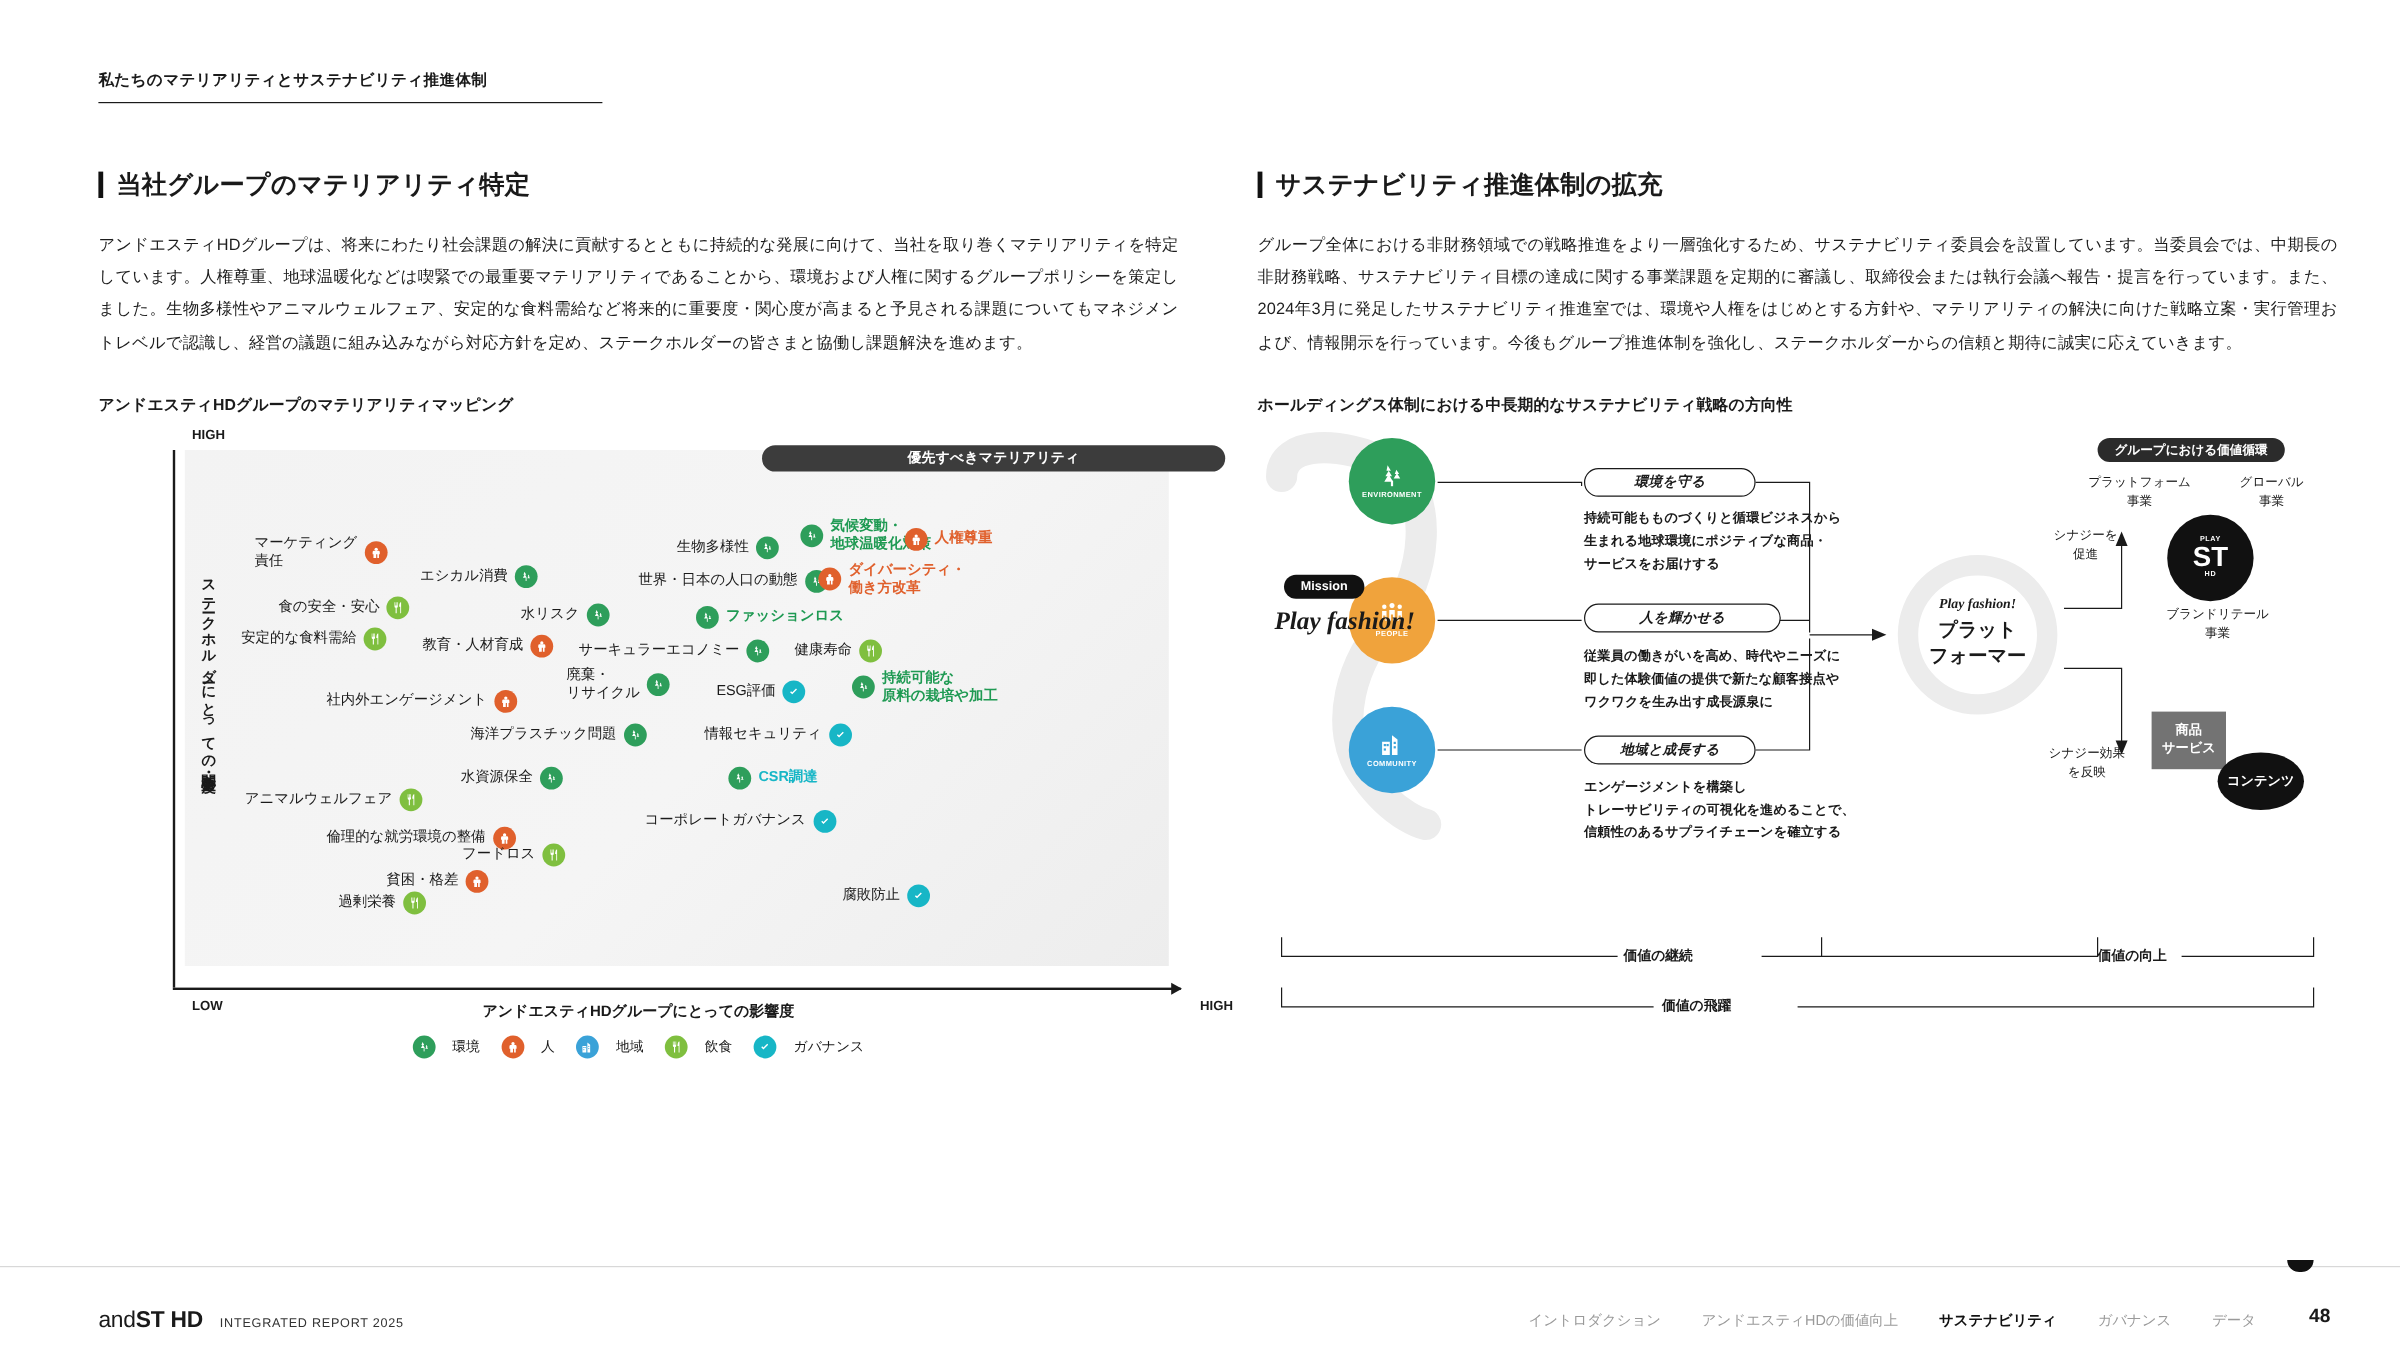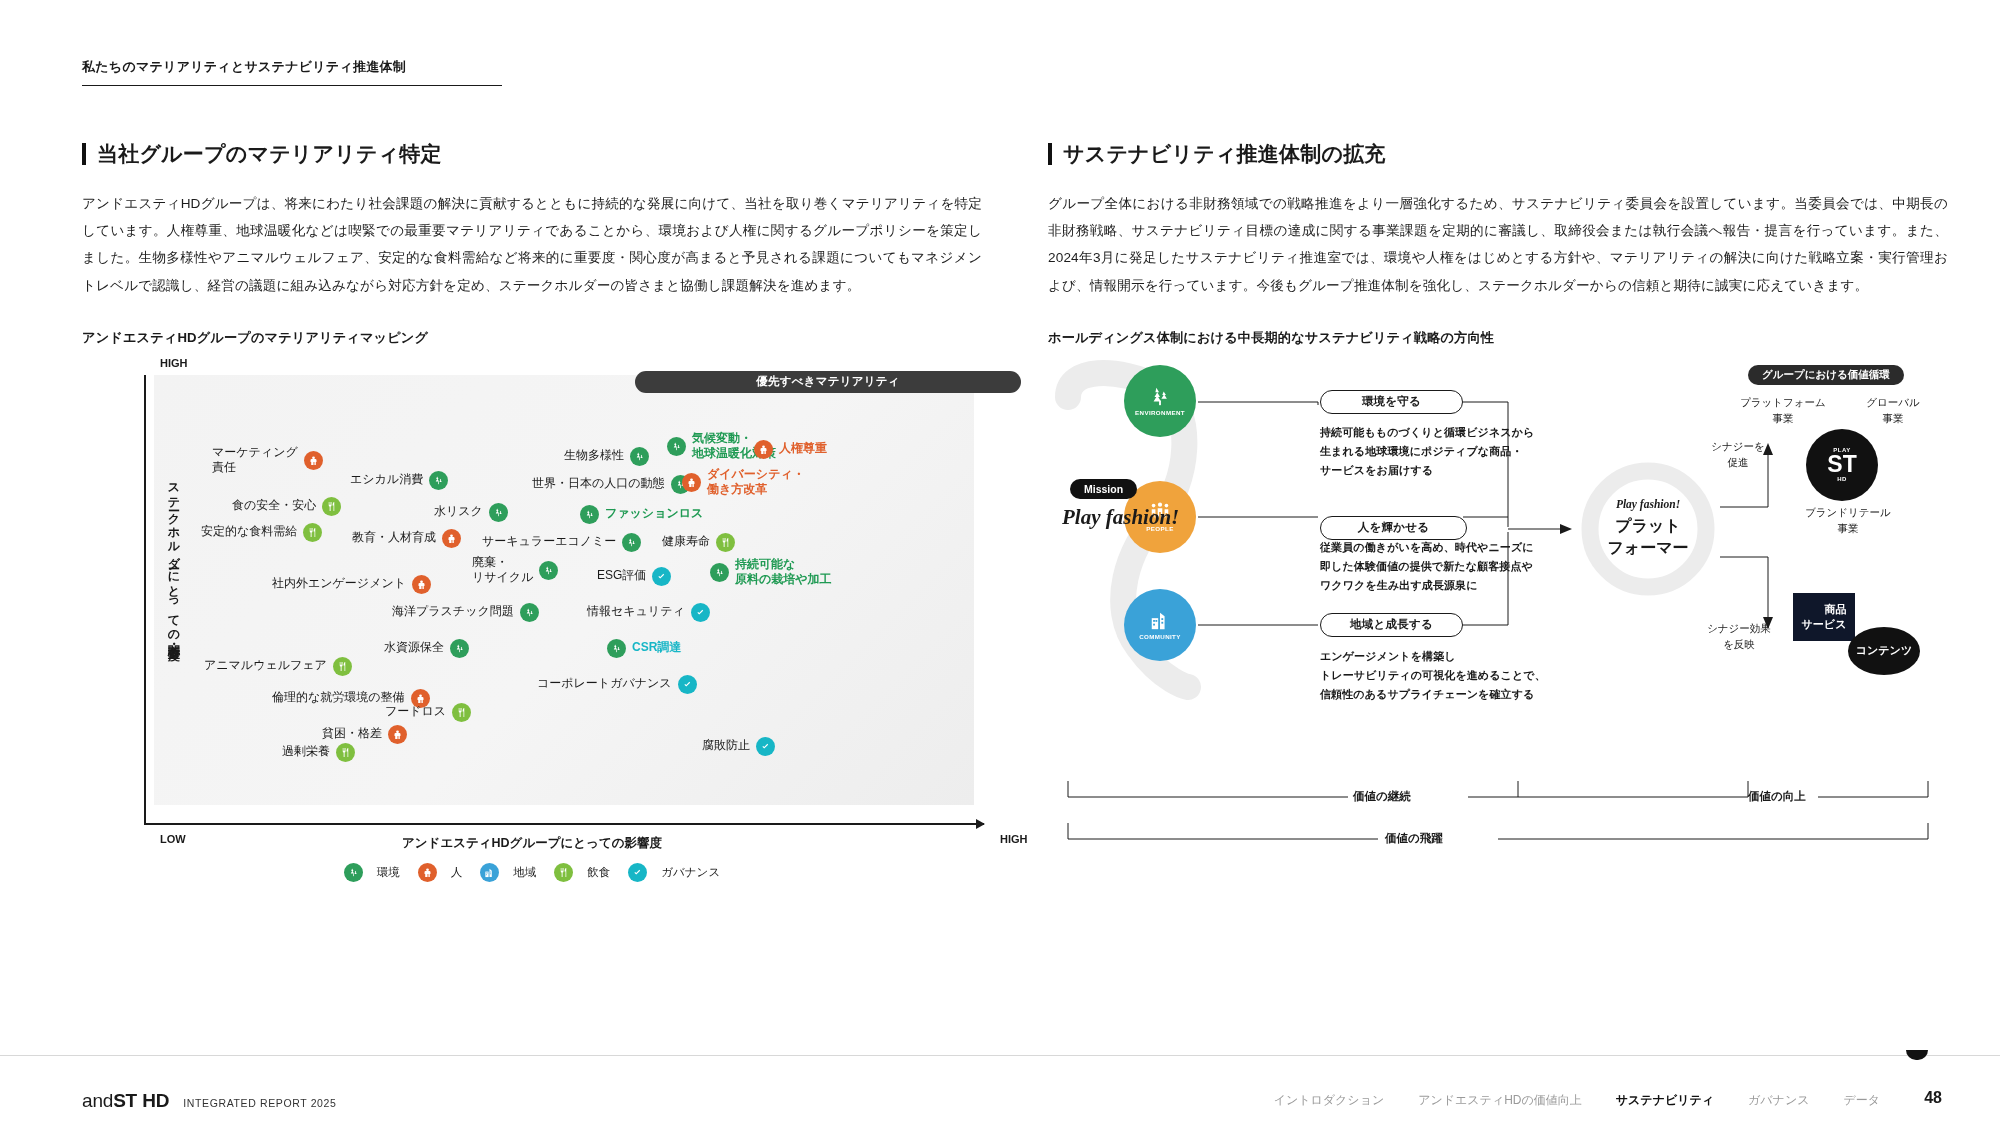--- a/index.html
+++ b/index.html
@@ -99,21 +99,21 @@
   .node.orange .txt { color:#e0602c; font-weight:700; }
   .node.cyan   .txt { color:#17b6c6; font-weight:700; }
   .node.b2 .txt { line-height:1.28; }
 
   
   .strategy { position:relative; width:900px; height:520px; margin-top:4px; font-size:11px; }
   .sv { position:absolute; inset:0; }
   .pill-box {
     position:absolute; border:1px solid #1a1a1a; border-radius:13px;
     background:#fff; font-size:11.5px; font-weight:700;
-    display:flex; align-items:center; justify-content:center; letter-spacing:.02em;
+    display:flex; align-items:center; justify-content:center; letter-spacing:.02em;font-style:italic;
   }
   .blk-txt { position:absolute; font-size:11px; font-weight:700; line-height:1.75; letter-spacing:.01em; }
   .circ { position:absolute; border-radius:50%; display:flex; flex-direction:column; align-items:center; justify-content:center; color:#fff; }
   .circ .cap { font-size:6.2px; font-weight:700; letter-spacing:.06em; margin-top:2px; }
   .circ svg { width:22px; height:22px; }
   .mission-tag {
     position:absolute; background:#111; color:#fff; border-radius:12px;
     font-size:10.5px; font-weight:700; padding:4px 14px;
   }
   .play-fashion { position:absolute; font-family:"Liberation Serif", serif; font-style:italic; font-size:21px; font-weight:700; }
@@ -122,22 +122,22 @@
   .val-pill {
     position:absolute; background:#2b2b2b; color:#fff; border-radius:11px;
     font-size:10.5px; font-weight:700; padding:3px 14px; white-space:nowrap;
   }
   .blackcirc {
     position:absolute; border-radius:50%; background:#111; color:#fff;
     display:flex; align-items:center; justify-content:center; text-align:center;
     font-weight:700;
   }
   .sq {
-    position:absolute; background:#0f172a; color:#fff; font-size:11px; font-weight:700;
-    display:flex; align-items:center; justify-content:center; text-align:right; line-height:1.3;
+    position:absolute; background:#737373; color:#fff; font-size:11px; font-weight:700;
+    display:flex; align-items:center; justify-content:center; text-align:center; line-height:1.3;
   }
   .tiny-lbl { position:absolute; font-size:10.5px; line-height:1.5; text-align:center; }
   .bottom-lbl { position:absolute; font-size:11.5px; font-weight:700; }
 
   
   .footer-rule { position:absolute; left:0; right:0; top:1055px; height:1px; background:#d8d8d8; }
   .footer { position:absolute; left:82px; top:1090px; display:flex; align-items:baseline; gap:14px; }
   .logo { font-size:19px; font-weight:700; letter-spacing:-.01em; }
   .logo .thin { font-weight:400; }
   .footer-sub { font-size:10.5px; letter-spacing:.06em; color:#333; }
@@ -555,21 +555,21 @@
             <rect x="4.5" y="16" width="2" height="2" fill="#3aa2d8"></rect>
             <rect x="13.5" y="10" width="2" height="2" fill="#3aa2d8"></rect>
             <rect x="13.5" y="14" width="2" height="2" fill="#3aa2d8"></rect>
           </svg>
         <span class="cap">COMMUNITY</span>
       </div>
 
       <div class="pill-box" style="left:272px; top:33px; width:143px; height:24px;">環境を守る</div>
       <div class="blk-txt" style="left:272px; top:66px; width:330px;">持続可能もものづくりと循環ビジネスから<br>生まれる地球環境にポジティブな商品・<br>サービスをお届けする</div>
 
-      <div class="pill-box" style="left:272px; top:159px; width:147px; height:24px;">人を輝かせる</div>
+      <div class="pill-box" style="left:272px; top:146px; width:164px; height:24px;">人を輝かせる</div>
       <div class="blk-txt" style="left:272px; top:181px; width:330px;">従業員の働きがいを高め、時代やニーズに<br>即した体験価値の提供で新たな顧客接点や<br>ワクワクを生み出す成長源泉に</div>
 
       <div class="pill-box" style="left:272px; top:256px; width:143px; height:24px;">地域と成長する</div>
       <div class="blk-txt" style="left:272px; top:290px; width:330px;">エンゲージメントを構築し<br>トレーサビリティの可視化を進めることで、<br>信頼性のあるサプライチェーンを確立する</div>
 
       <div class="mission-tag" style="left:22px; top:122px;">Mission</div>
       <div class="play-fashion" style="left:14px; top:148px;">Play fashion!</div>
 
       <div class="platformer" style="left:540px; top:140px; width:120px;">
         <span class="small">Play fashion!</span>

